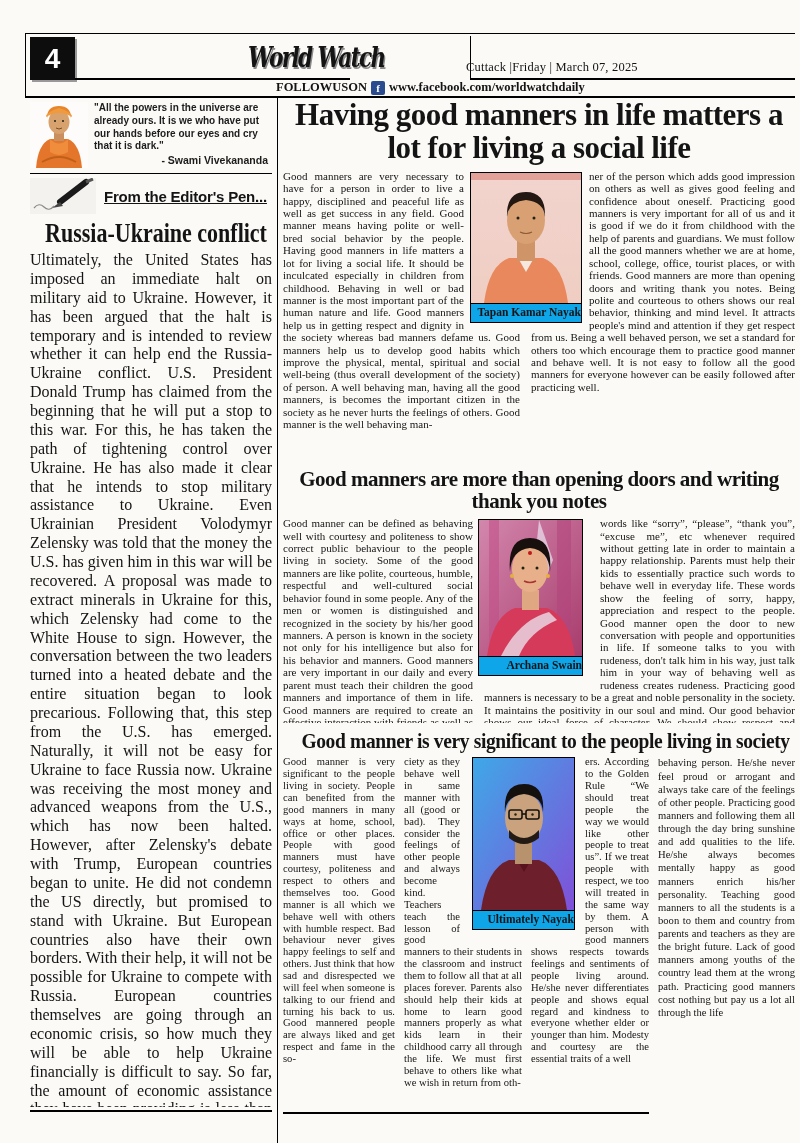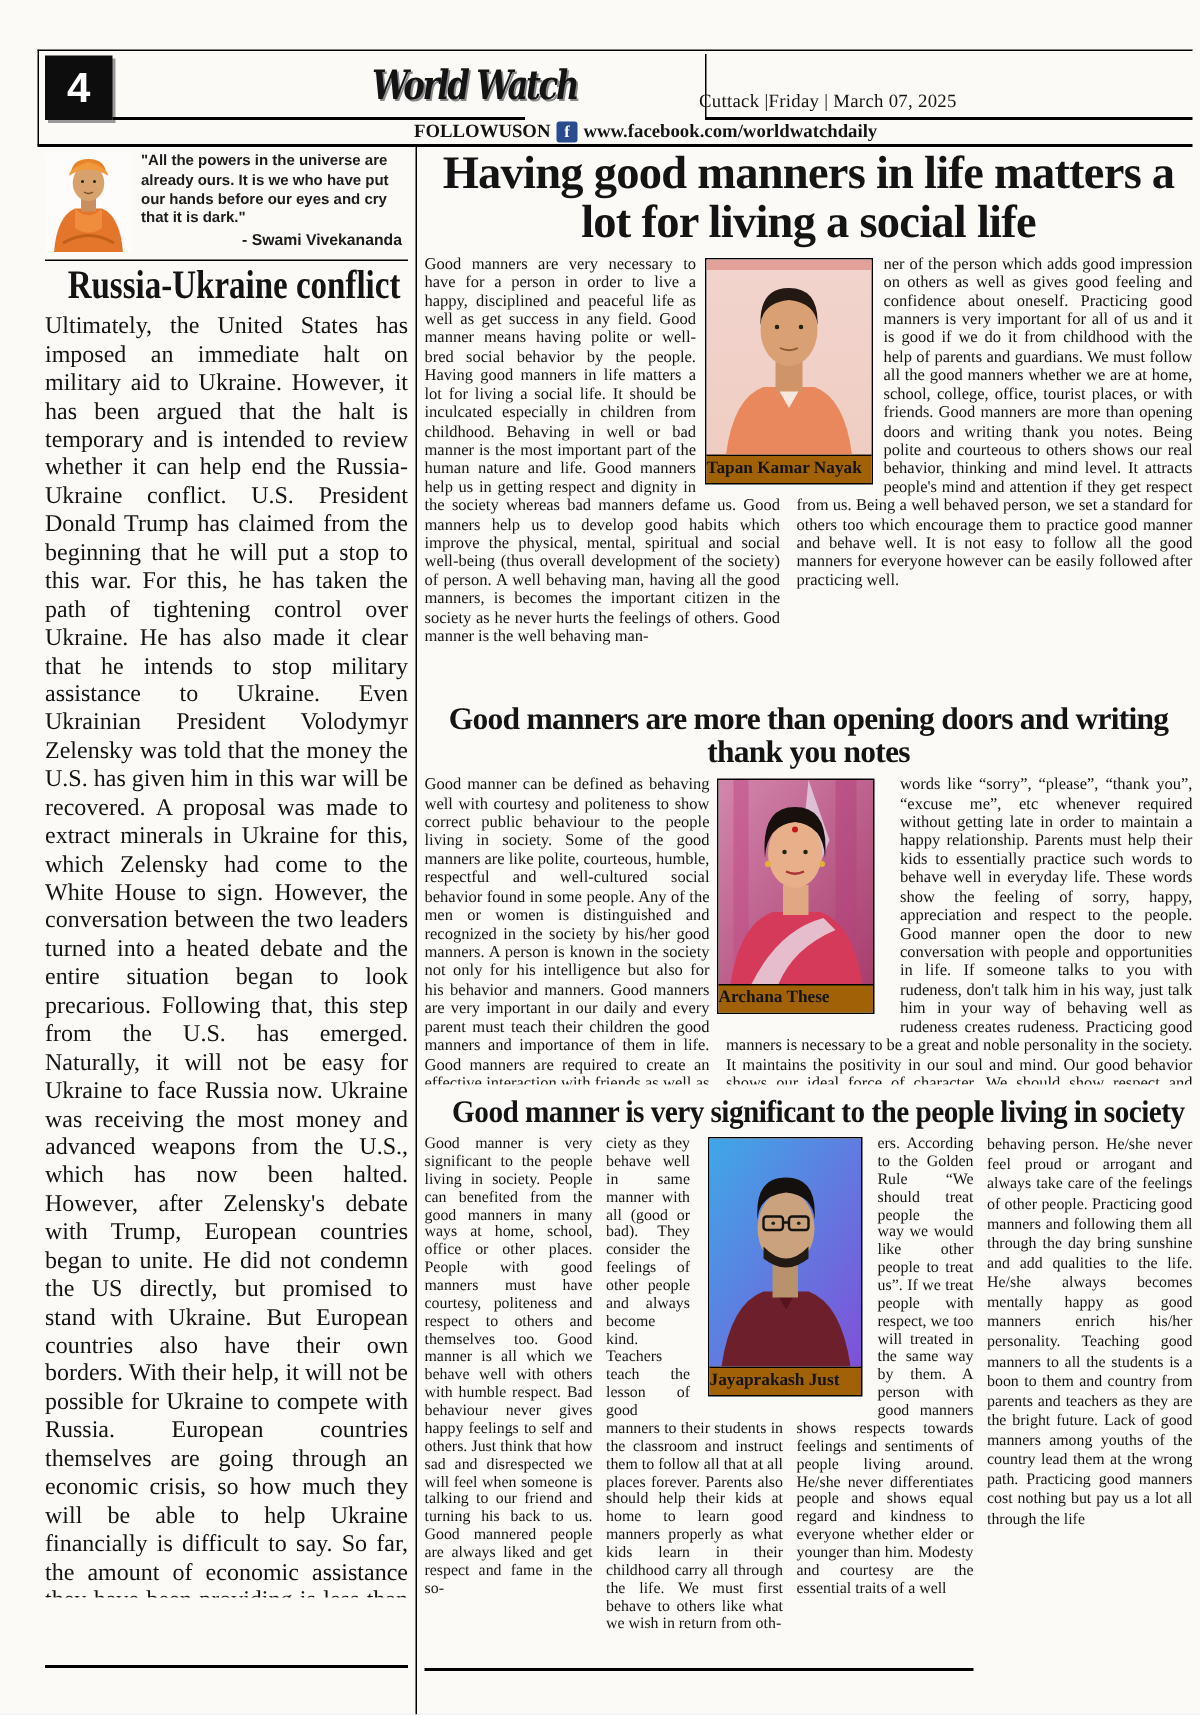--- a/index.html
+++ b/index.html
@@ -84,21 +84,21 @@
   .c1 { width:112px; }
   .c2 { width:118px; margin-left:9px; }
   .c3 { width:118px; margin-left:9px; }
   .c4 { width:137px; margin-left:9px; line-height:1.24; }
   .c2 .spacerR { width:62px; height:181px; }
   .c3 .spacerL { width:54px; height:181px; }
 
   .photo { position:absolute; border:1px solid #000; background:#fff; }
   .photo svg { display:block; }
   .photo-cap {
-    border-top:1px solid #000; background:#a16207; text-align:left;
+    border-top:1px solid #000; background:#0ea5e9; text-align:right;
     font-weight:bold; font-size:11.5px; padding:2px 0 3px; white-space:nowrap;
   }
   .photo1 { left:187px; top:2px; width:112px; }
   .photo2 { left:195px; top:2px; width:105px; }
   .photo3 { left:189px; top:1px; width:103px; }
 </style>
 </head>
 <body>
 
 <div class="page">
@@ -134,20 +134,30 @@
         <circle cx="33" cy="19" r="1" fill="#221"></circle>
         <path d="M26 26 Q29 28 32 26" stroke="#7a4a22" fill="none" stroke-width="1"></path>
         <path d="M12 60 Q29 50 46 60" stroke="#c05f18" fill="none" stroke-width="2"></path>
       </svg>
       <div>
         <div class="quote-text">"All the powers in the universe are already ours. It is we who have put our hands before our eyes and cry that it is dark."</div>
         <div class="quote-text quote-author">- Swami Vivekananda</div>
       </div>
     </div>
     <div class="lrule"></div>
+    <div class="editor-pen">
+      <svg width="66" height="36" viewBox="0 0 66 36">
+        <rect width="66" height="36" fill="#f3f2ef"></rect>
+        <path d="M30 24 L56 4" stroke="#1a1a1a" stroke-width="6" stroke-linecap="round"></path>
+        <path d="M30 24 L22 30 L33 28 Z" fill="#444"></path>
+        <path d="M56 4 L63 1" stroke="#555" stroke-width="3"></path>
+        <path d="M4 30 q5 -6 10 -1 t10 -1" stroke="#8a8a8a" stroke-width="1.2" fill="none"></path>
+      </svg>
+      <span class="pen-label">From the Editor's Pen...</span>
+    </div>
     <div class="ed-headline">
       <span>Russia-Ukraine conflict</span>
     </div>
     <div class="ed-body">Ultimately, the United States has imposed an immediate halt on military aid to Ukraine. However, it has been argued that the halt is temporary and is intended to review whether it can help end the Russia-Ukraine conflict. U.S. President Donald Trump has claimed from the beginning that he will put a stop to this war. For this, he has taken the path of tightening control over Ukraine. He has also made it clear that he intends to stop military assistance to Ukraine. Even Ukrainian President Volodymyr Zelensky was told that the money the U.S. has given him in this war will be recovered. A proposal was made to extract minerals in Ukraine for this, which Zelensky had come to the White House to sign. However, the conversation between the two leaders turned into a heated debate and the entire situation began to look precarious. Following that, this step from the U.S. has emerged. Naturally, it will not be easy for Ukraine to face Russia now. Ukraine was receiving the most money and advanced weapons from the U.S., which has now been halted. However, after Zelensky's debate with Trump, European countries began to unite. He did not condemn the US directly, but promised to stand with Ukraine. But European countries also have their own borders. With their help, it will not be possible for Ukraine to compete with Russia. European countries themselves are going through an economic crisis, so how much they will be able to help Ukraine financially is difficult to say. So far, the amount of economic assistance they have been providing is less than half of the total American aid. Then, European countries do not have such advanced weapons as the United States has, which can counter Russia. Most of the weapons they do have are operated with technology provided by the United States. This way, the U.S. can control them. However, the real concern would be how long European countries can stand against the United States. Therefore, the pressure to accept U.S. conditions on Ukraine has increased. But it may not be possible for Donald Trump to hold on to this step for long, as voices of opposition have begun to emerge in the United States. America has always claimed to defend democracy and human rights. For this, it has deployed its troops in many countries. However, Trump has taken steps in the opposite direction. It is no secret that Ukraine is struggling to defend its freedom. Russia wants to force it to kneel before its stubbornness. He has openly violated human rights. In this situation, if Trump has allied with Russia and is behaving almost the same way towards Ukraine as Russia has been doing, then American citizens cannot justify this step. Similarly, discontent regarding many of Trump's decisions is growing there. Therefore, he may have to reconsider the methods for a peace agreement between Russia and Ukraine.</div>
   </div>
   <div class="rule" style="left:30px;top:1110px;width:242px;height:2px;"></div>
 
   <div class="rightcol">
 
     <div class="a-head a1-head">Having good manners in life matters a lot for living a social life</div>
@@ -206,21 +216,21 @@
           <rect x="43" y="70" width="17" height="20" fill="#dfa883"></rect>
           <ellipse cx="51" cy="49" rx="18" ry="23" fill="#e7b08b"></ellipse>
           <path d="M31 52 Q28 18 51 18 Q74 18 71 52 Q70 30 51 28 Q32 30 31 52 Z" fill="#17100d"></path>
           <circle cx="51" cy="33" r="2" fill="#c01818"></circle>
           <circle cx="44" cy="48" r="1.5" fill="#221"></circle>
           <circle cx="58" cy="48" r="1.5" fill="#221"></circle>
           <path d="M45 61 Q51 64 57 61" stroke="#a33" stroke-width="1.5" fill="none"></path>
           <circle cx="33" cy="56" r="2" fill="#e3b23a"></circle>
           <circle cx="69" cy="56" r="2" fill="#e3b23a"></circle>
         </svg>
-        <div class="photo-cap">Archana These</div>
+        <div class="photo-cap">Archana Swain</div>
       </div>
     </div>
 
     <div class="a-head a3-head">
       <span>Good manner is very significant to the people living in society</span>
     </div>
     <div class="art-body a3-body">
       <div class="c1">
         <span>Good manner is very significant to the people living in society. People can benefited from the good manners in many ways at home, school, office or other places. People with good manners must have courtesy, politeness and respect to others and themselves too. Good manner is all which we behave well with others with humble respect. Bad behaviour never gives happy feelings to self and others. Just think that how sad and disrespected we will feel when someone is talking to our friend and turning his back to us. Good mannered people are always liked and get respect and fame in the so-</span>
       </div>
@@ -247,19 +257,19 @@
           <rect x="42" y="84" width="17" height="22" fill="#b8926c"></rect>
           <ellipse cx="51" cy="60" rx="19" ry="25" fill="#caa27e"></ellipse>
           <path d="M32 54 Q30 26 51 26 Q72 26 70 54 Q69 38 51 36 Q33 38 32 54 Z" fill="#14100e"></path>
           <path d="M36 72 Q51 88 66 72 L66 80 Q51 92 36 80 Z" fill="#241a14"></path>
           <rect x="36" y="52" width="13" height="9" rx="2" fill="none" stroke="#15130f" stroke-width="1.6"></rect>
           <rect x="53" y="52" width="13" height="9" rx="2" fill="none" stroke="#15130f" stroke-width="1.6"></rect>
           <path d="M49 56 L53 56" stroke="#15130f" stroke-width="1.6"></path>
           <circle cx="42.5" cy="56.5" r="1.2" fill="#221"></circle>
           <circle cx="59.5" cy="56.5" r="1.2" fill="#221"></circle>
         </svg>
-        <div class="photo-cap">Jayaprakash Just</div>
+        <div class="photo-cap">Ultimately Nayak</div>
       </div>
     </div>
   </div>
   <div class="rule" style="left:283px;top:1112px;width:366px;height:2px;"></div>
 
 </div>
 
 </body></html>

